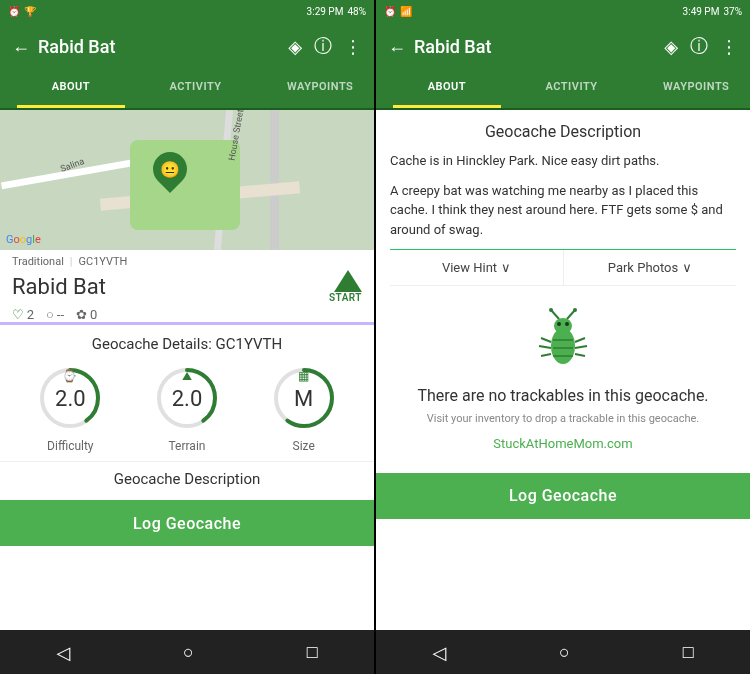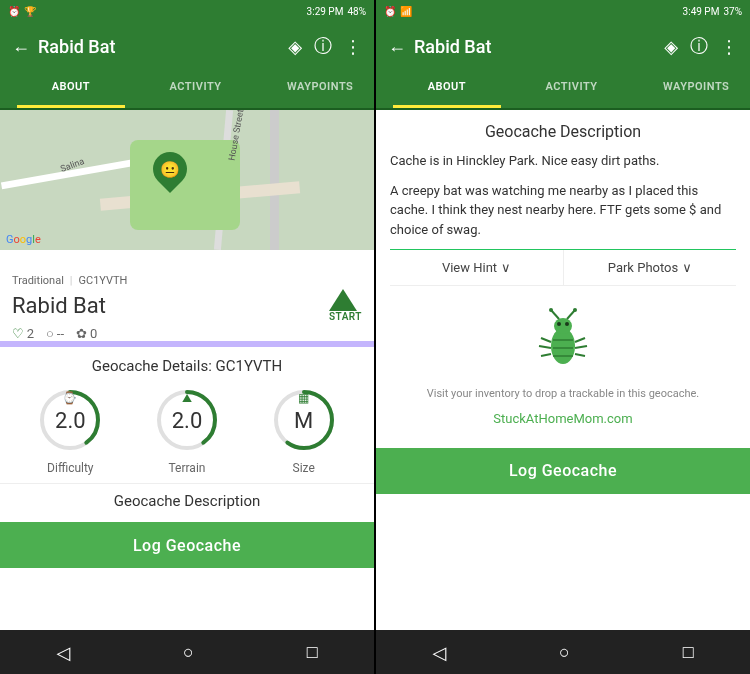--- a/index.html
+++ b/index.html
@@ -137,21 +137,21 @@
     }
     .google-logo span.g { color: #4285f4; }
     .google-logo span.o1 { color: #ea4335; }
     .google-logo span.o2 { color: #fbbc05; }
     .google-logo span.g2 { color: #4285f4; }
     .google-logo span.l { color: #34a853; }
     .google-logo span.e { color: #ea4335; }
 
     
     .cache-info {
-      padding: 24px 12px 0;
+      padding: 5px 12px 0;
       background: #fff;
     }
     .cache-type-row {
       display: flex;
       align-items: center;
       gap: 6px;
       font-size: 11px;
       color: #666;
     }
     .cache-type-divider {
@@ -164,21 +164,21 @@
       margin-top: 2px;
     }
     .cache-name {
       font-size: 22px;
       font-weight: 400;
       color: #333;
     }
     .start-btn {
       display: flex;
       flex-direction: column;
-      align-items: flex-start;
+      align-items: flex-end;
       cursor: pointer;
     }
     .start-arrow {
       width: 0;
       height: 0;
       border-left: 14px solid transparent;
       border-right: 14px solid transparent;
       border-bottom: 22px solid #2e7d32;
     }
     .start-label {
@@ -194,21 +194,21 @@
       margin-top: 4px;
       font-size: 13px;
       color: #666;
     }
     .heart-icon { color: #2e7d32; }
     .stat-item { display: flex; align-items: center; gap: 3px; }
 
     
     .gc-details {
       padding: 10px 12px 8px;
-      border-top: 6px solid #c4b5fd;
+      border-top: 3px solid #c4b5fd;
     }
     .gc-details-title {
       font-size: 15px;
       font-weight: 400;
       text-align: center;
       color: #333;
       margin-bottom: 10px;
     }
     .gc-circles {
       display: flex;
@@ -560,21 +560,21 @@
   <div class="tabs">
     <div class="tab active">ABOUT</div>
     <div class="tab">ACTIVITY</div>
     <div class="tab">WAYPOINTS</div>
   </div>
 
   <div class="scrollable-content">
     <div class="right-panel-content">
       <div class="geo-desc-title">Geocache Description</div>
       <p class="geo-desc-text">Cache is in Hinckley Park. Nice easy dirt paths.</p>
-      <p class="geo-desc-text">A creepy bat was watching me nearby as I placed this cache. I think they nest nearby here. FTF gets some $ and choice of swag.</p>
+      <p class="geo-desc-text">A creepy bat was watching me nearby as I placed this cache. I think they nest around here. FTF gets some $ and around of swag.</p>
 
       <div class="hint-photos-row">
         <div class="hint-btn">
           <span>View Hint</span>
           <span>∨</span>
         </div>
         <div class="photos-btn">
           <span>Park Photos</span>
           <span>∨</span>
         </div>
@@ -603,20 +603,21 @@
 
             <line x1="42" y1="38" x2="52" y2="34" stroke="#2e7d32" stroke-width="2"></line>
             <line x1="42" y1="44" x2="54" y2="42" stroke="#2e7d32" stroke-width="2"></line>
             <line x1="42" y1="50" x2="52" y2="52" stroke="#2e7d32" stroke-width="2"></line>
 
             <line x1="20" y1="36" x2="40" y2="36" stroke="#2e7d32" stroke-width="1.5"></line>
             <line x1="20" y1="44" x2="40" y2="44" stroke="#2e7d32" stroke-width="1.5"></line>
             <line x1="20" y1="52" x2="40" y2="52" stroke="#2e7d32" stroke-width="1.5"></line>
           </svg>
         </div>
+        <div class="trackable-title">There are no trackables in this geocache.</div>
         <div class="trackable-sub">Visit your inventory to drop a trackable in this geocache.</div>
         <div class="watermark">StuckAtHomeMom.com</div>
       </div>
     </div>
 
     <div class="log-btn">Log Geocache</div>
   </div>
 
   <div class="bottom-nav">
     <span class="nav-icon">◁</span>

